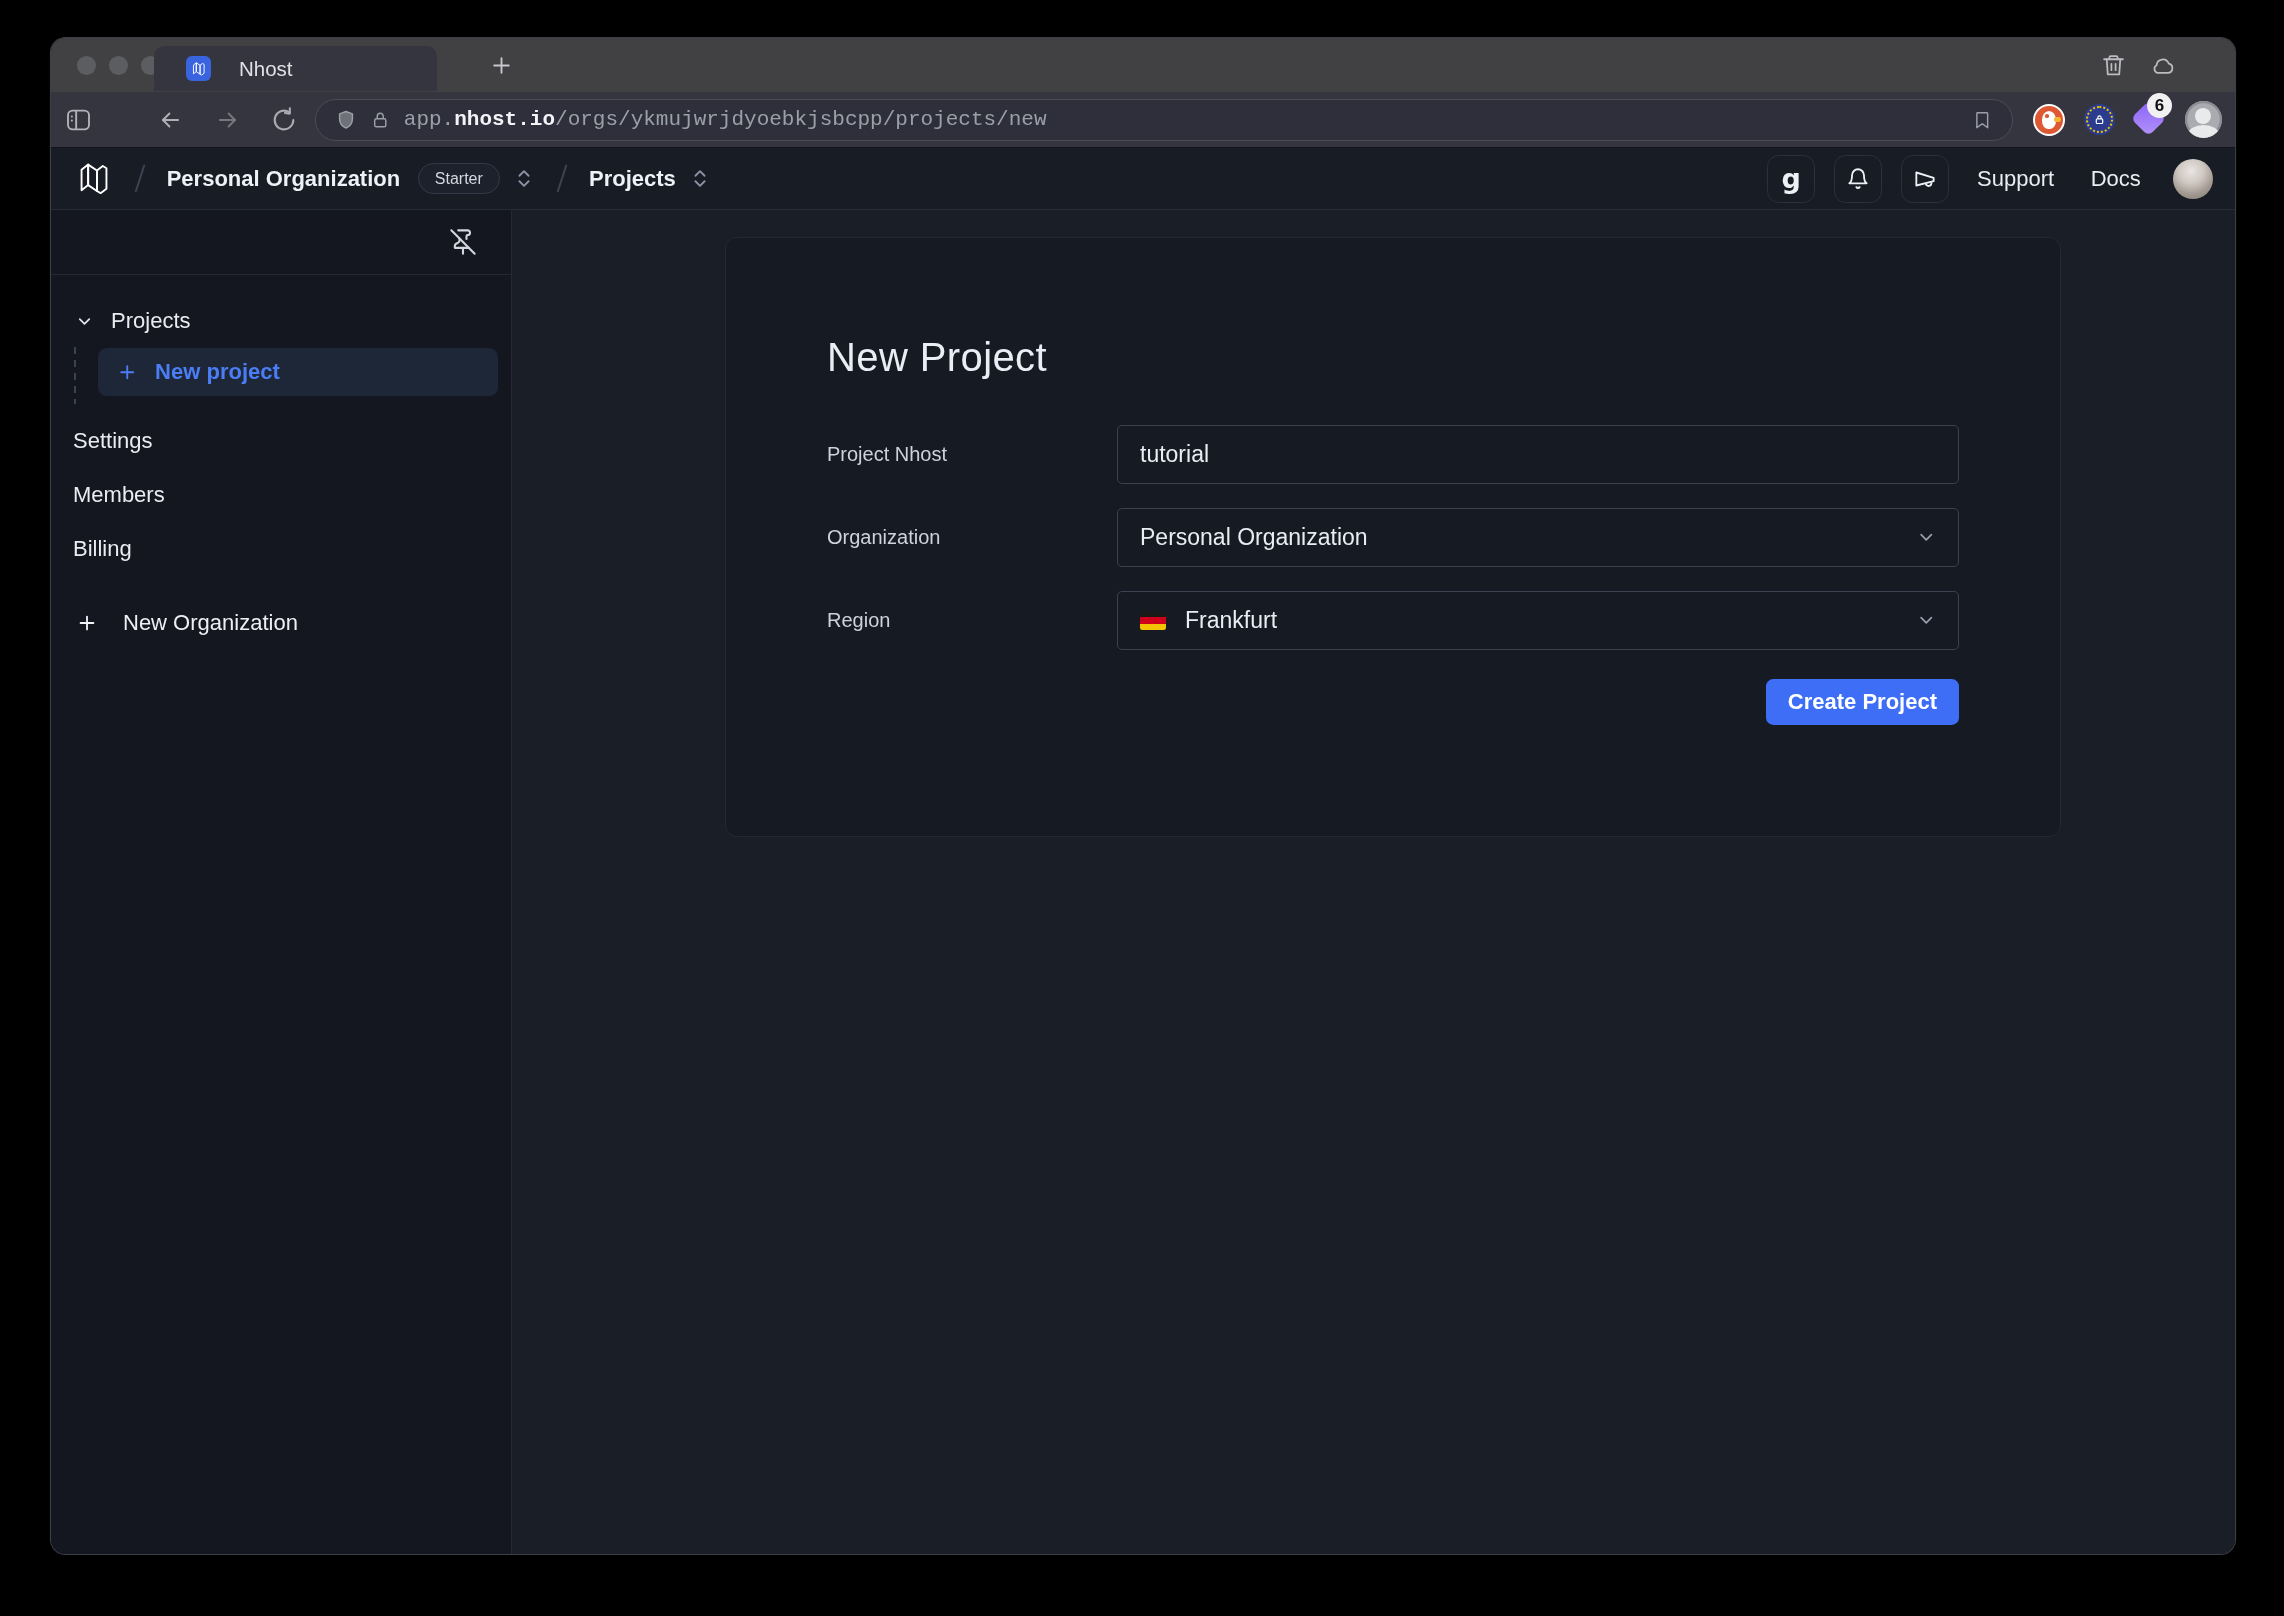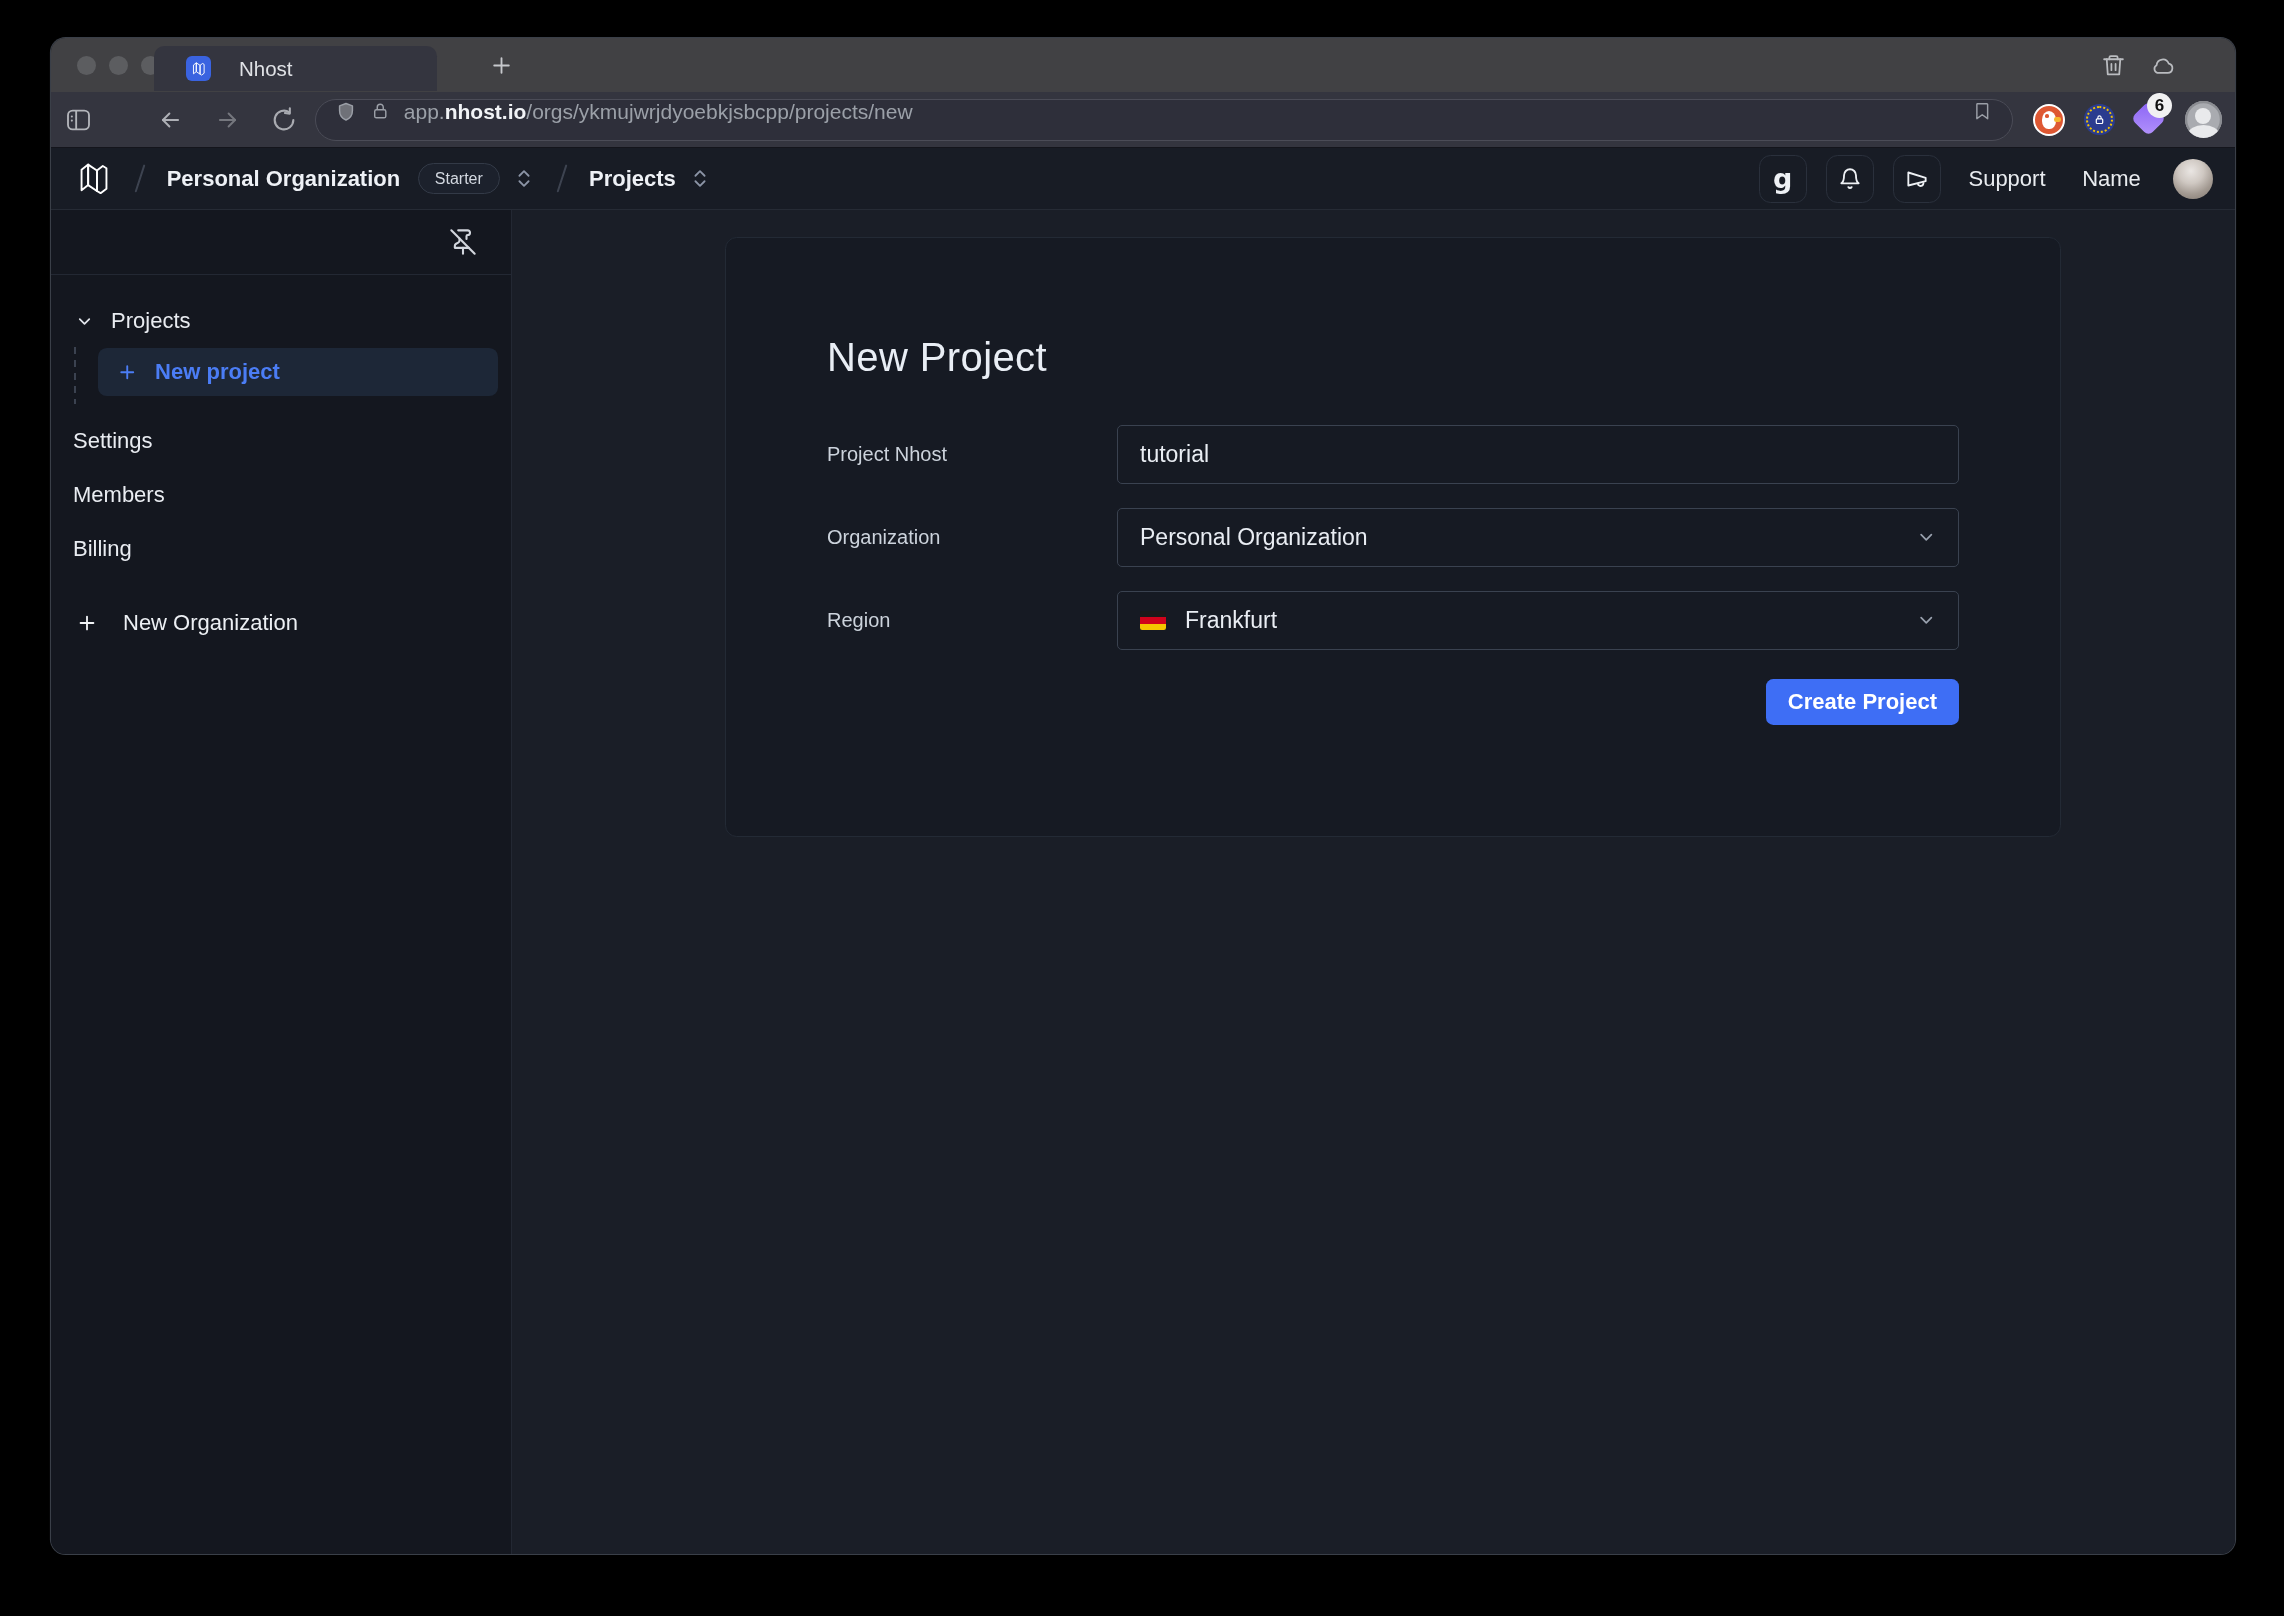--- a/index.html
+++ b/index.html
@@ -23,21 +23,21 @@
   .tabbar-right { position:absolute; right:59px; top:0; height:54px; display:flex; align-items:center; gap:22px; color:#babcc0; }
 
   
   .toolbar { height:55px; background:#34353f; display:flex; align-items:center; padding:0 13px 0 11.7px; }
   .tool-ic { display:flex; align-items:center; justify-content:center; color:#abadb3; }
   .toggle { color:#b3b5ba; margin-right:62px; }
   .back { color:#aeb0b6; }
   .fwd { color:#75777e; margin-left:28px; }
   .reload { color:#a9abb1; margin-left:28px; }
   .urlbar { flex:1; height:42px; margin-left:17.6px; border-radius:21px; background:#2e2f3a;
-            border:1.5px solid #4b4c57; display:flex; padding:0 19px; gap:13px; min-width:0; }
+            border:1.5px solid #4b4c57; display:flex; align-items:center; padding:0 19px; gap:13px; min-width:0;font-family:Liberation Mono, monospace; }
   .url-ic { color:#9b9fa7; flex:0 0 auto; display:flex; }
   .url-text { flex:1; font-size:21px; color:#9ba0a8; white-space:nowrap; overflow:hidden; }
   .url-host { color:#f1f3f6; font-weight:700; }
   .ext { display:flex; align-items:center; gap:19px; margin-left:20.5px; }
   .duck { position:relative; width:32px; height:32px; border-radius:50%; background:#de5833; border:2.2px solid #fff; }
   .duck .body { position:absolute; left:6.6px; top:5.9px; width:14px; height:17.6px; background:#fff; border-radius:50% 50% 45% 45%; }
   .duck .eye  { position:absolute; left:10.3px; top:8.8px; width:3.7px; height:3.7px; border-radius:50%; background:#de5833; }
   .duck .beak { position:absolute; left:19px; top:11.7px; width:7.3px; height:4.4px; background:#f5b52e; border-radius:2.2px; }
   .eu { position:relative; width:31px; height:31px; border-radius:50%; background:#2b3c8f;
         display:flex; align-items:center; justify-content:center; color:#fff; }
@@ -272,21 +272,21 @@
             <span>
               <svg width="28" height="26" viewBox="0 0 24 24" fill="none" stroke="currentColor" stroke-width="1.7" stroke-linejoin="round">
                 <g transform="scale(-1,1) translate(-24,0)">
                     <path d="m4 11 16-5v12L4 14v-3z"></path>
                     <path d="M11.2 16.4a2.6 2.6 0 1 1-5-1.4"></path>
                   </g>
               </svg>
             </span>
           </button>
           <span class="hdr-link">Support</span>
-          <span class="hdr-link">Name</span>
+          <span class="hdr-link">Docs</span>
           <span class="hdr-avatar"></span>
         </div>
       </div>
 
       <div class="app-body">
         <aside class="sidebar">
           <div class="sidebar-top">
             <span>
               <svg width="28" height="28" viewBox="0 0 24 24" fill="none" stroke="currentColor" stroke-width="1.8" stroke-linecap="round" stroke-linejoin="round">
                 <path d="M12 17v5"></path>

